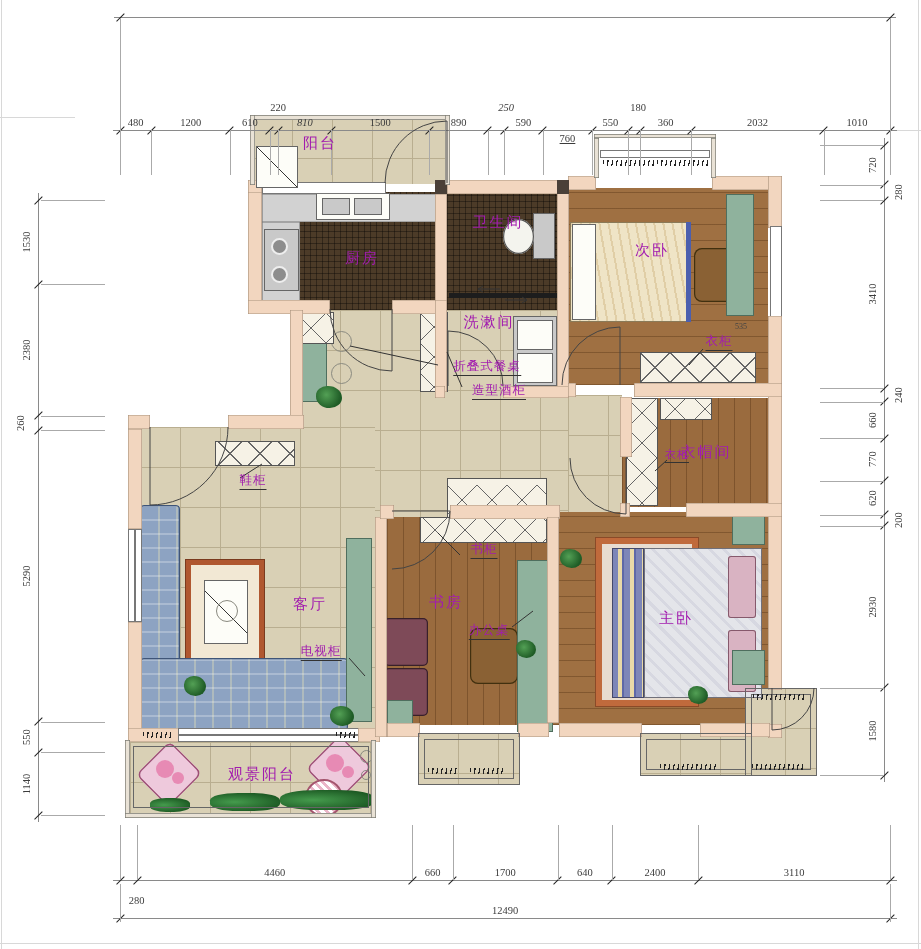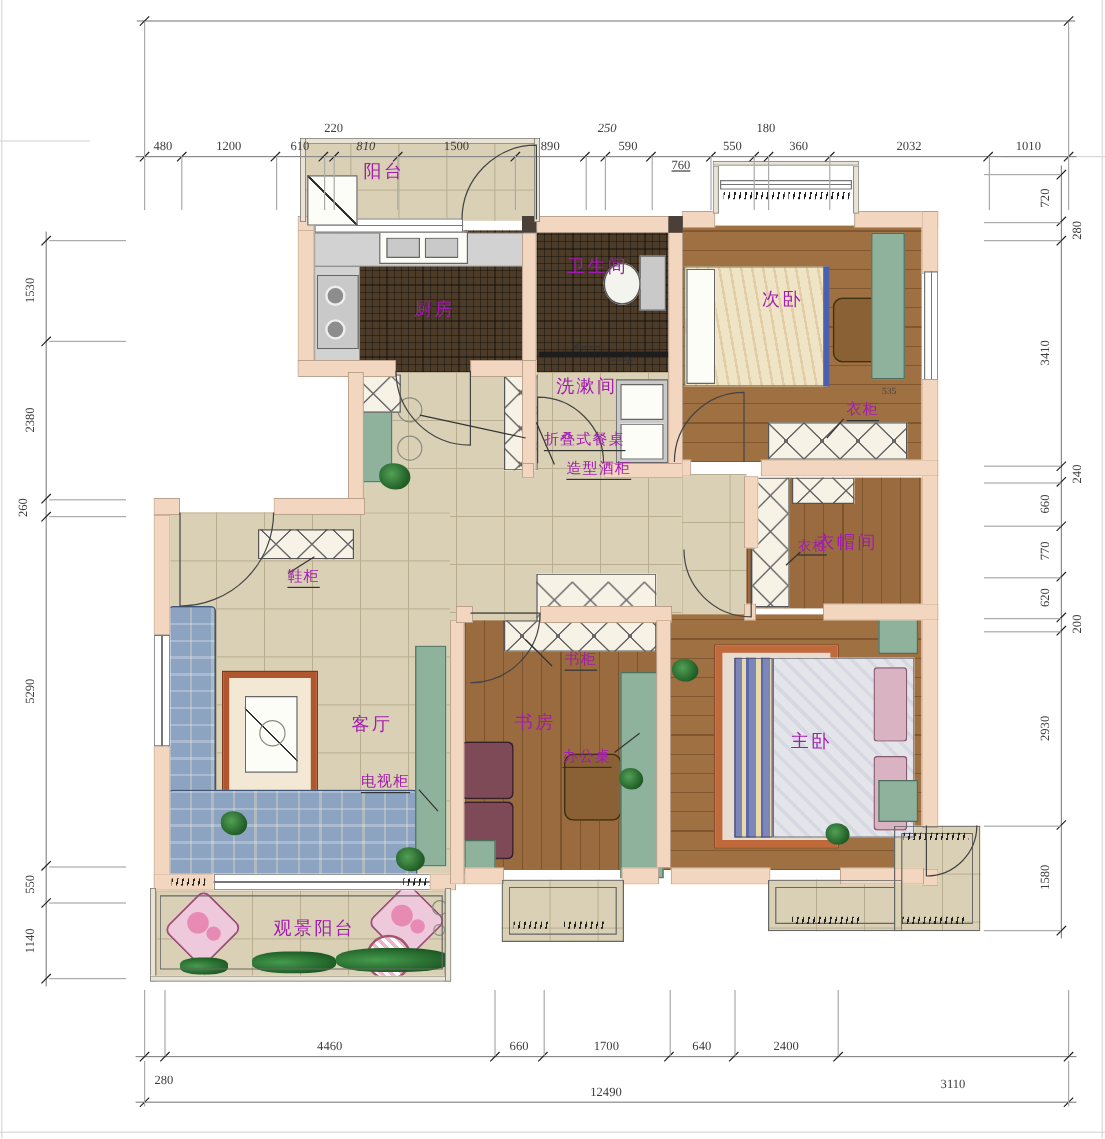--- a/index.html
+++ b/index.html
@@ -351,21 +351,21 @@
       <div class="ext" style="left: 452.906px; top: 825px; height: 55px;"></div>
       <div class="dlabel " style="left: 505.308px; top: 878px;">1700</div>
       <div class="tick" style="left: 552.21px; top: 879.5px;"></div>
       <div class="ext" style="left: 557.71px; top: 825px; height: 55px;"></div>
       <div class="dlabel " style="left: 584.836px; top: 878px;">640</div>
       <div class="tick" style="left: 606.462px; top: 879.5px;"></div>
       <div class="ext" style="left: 611.962px; top: 825px; height: 55px;"></div>
       <div class="dlabel " style="left: 655.116px; top: 878px;">2400</div>
       <div class="tick" style="left: 692.771px; top: 879.5px;"></div>
       <div class="ext" style="left: 698.271px; top: 825px; height: 55px;"></div>
-      <div class="dlabel " style="left: 794.135px; top: 878px; margin-top: 32px;">3110</div>
+      <div class="dlabel " style="left: 794.135px; top: 878px;">3110</div>
       <div class="tick" style="left: 884.5px; top: 879.5px;"></div>
       <div class="ext" style="left: 890px; top: 825px; height: 55px;"></div>
       <div class="dline" style="left: 113px; top: 918px; width: 784px; height: 1px;"></div>
       <div class="tick" style="left: 114.5px; top: 917.5px;"></div>
       <div class="dlabel " style="left: 505px; top: 916px;">12490</div>
       <div class="tick" style="left: 884.5px; top: 917.5px;"></div>
       <div class="dline" style="left: 38px; top: 193px; width: 1px; height: 629px;"></div>
       <div class="tick" style="left: 32.5px; top: 199.5px;"></div>
       <div class="ext" style="left: 41px; top: 200px; width: 64px; height: 1px;"></div>
       <div class="dlabel rot" style="left: 26px; top: 242.195px;">1530</div>

